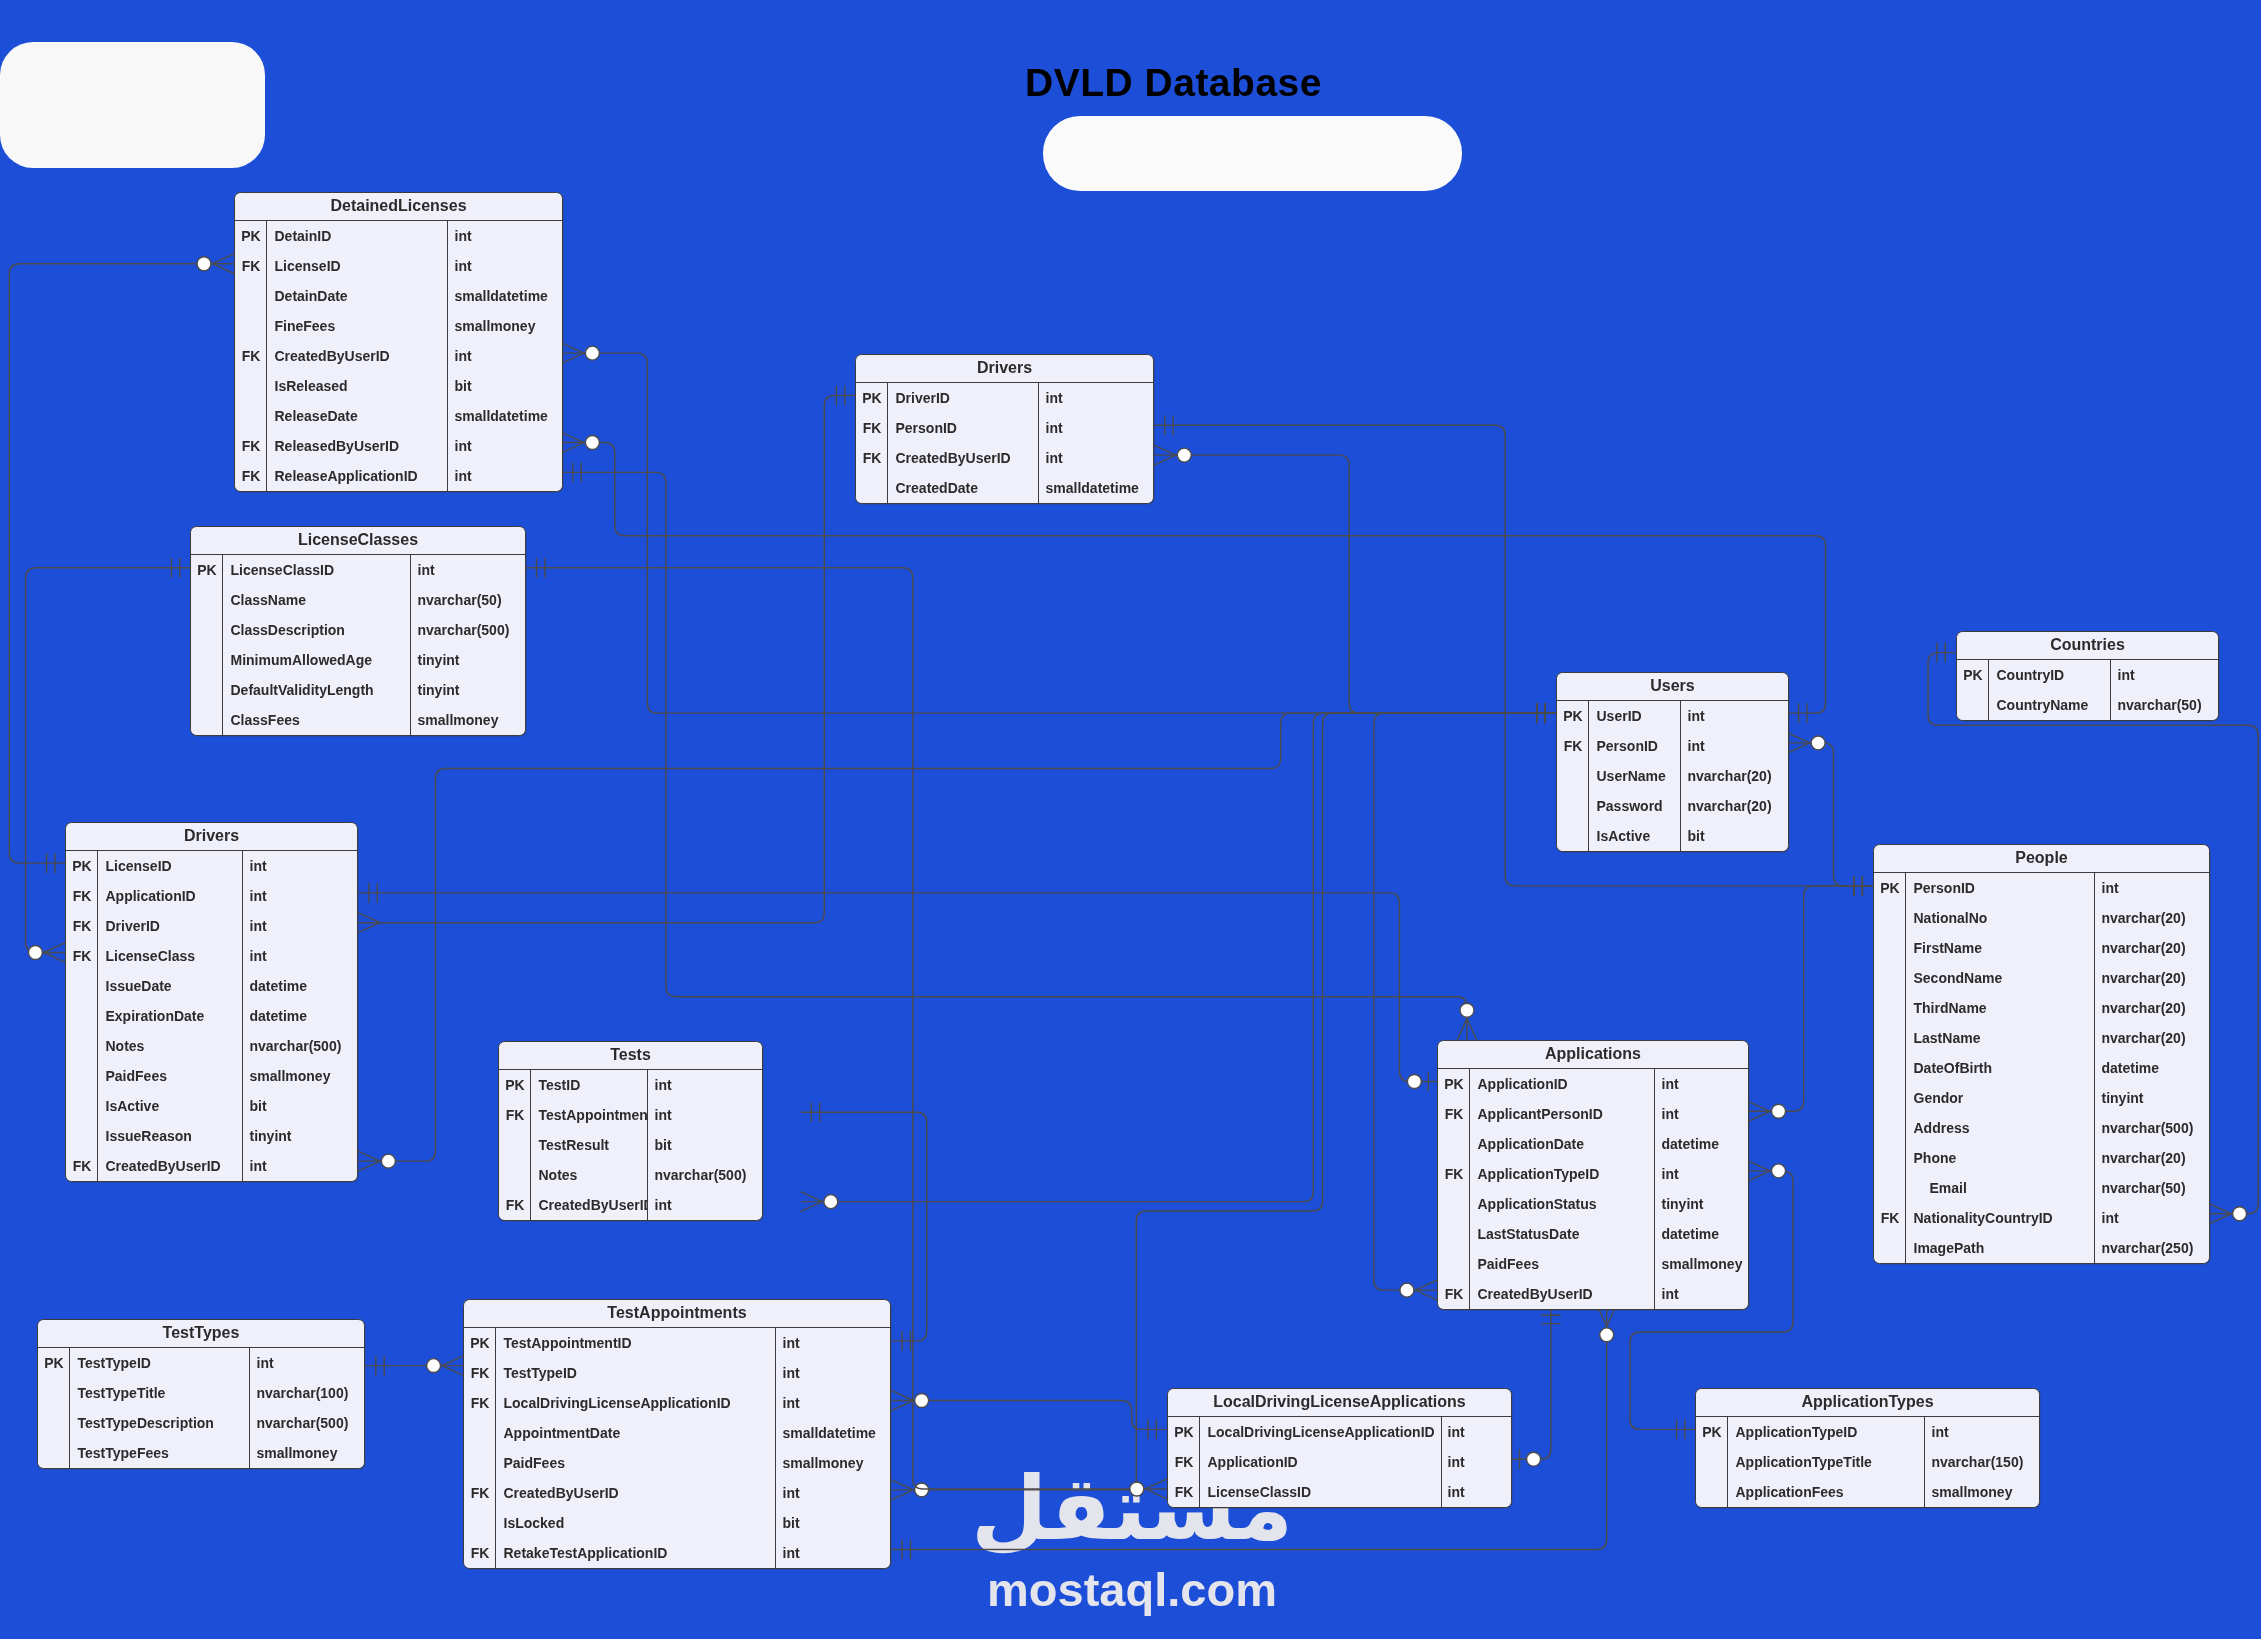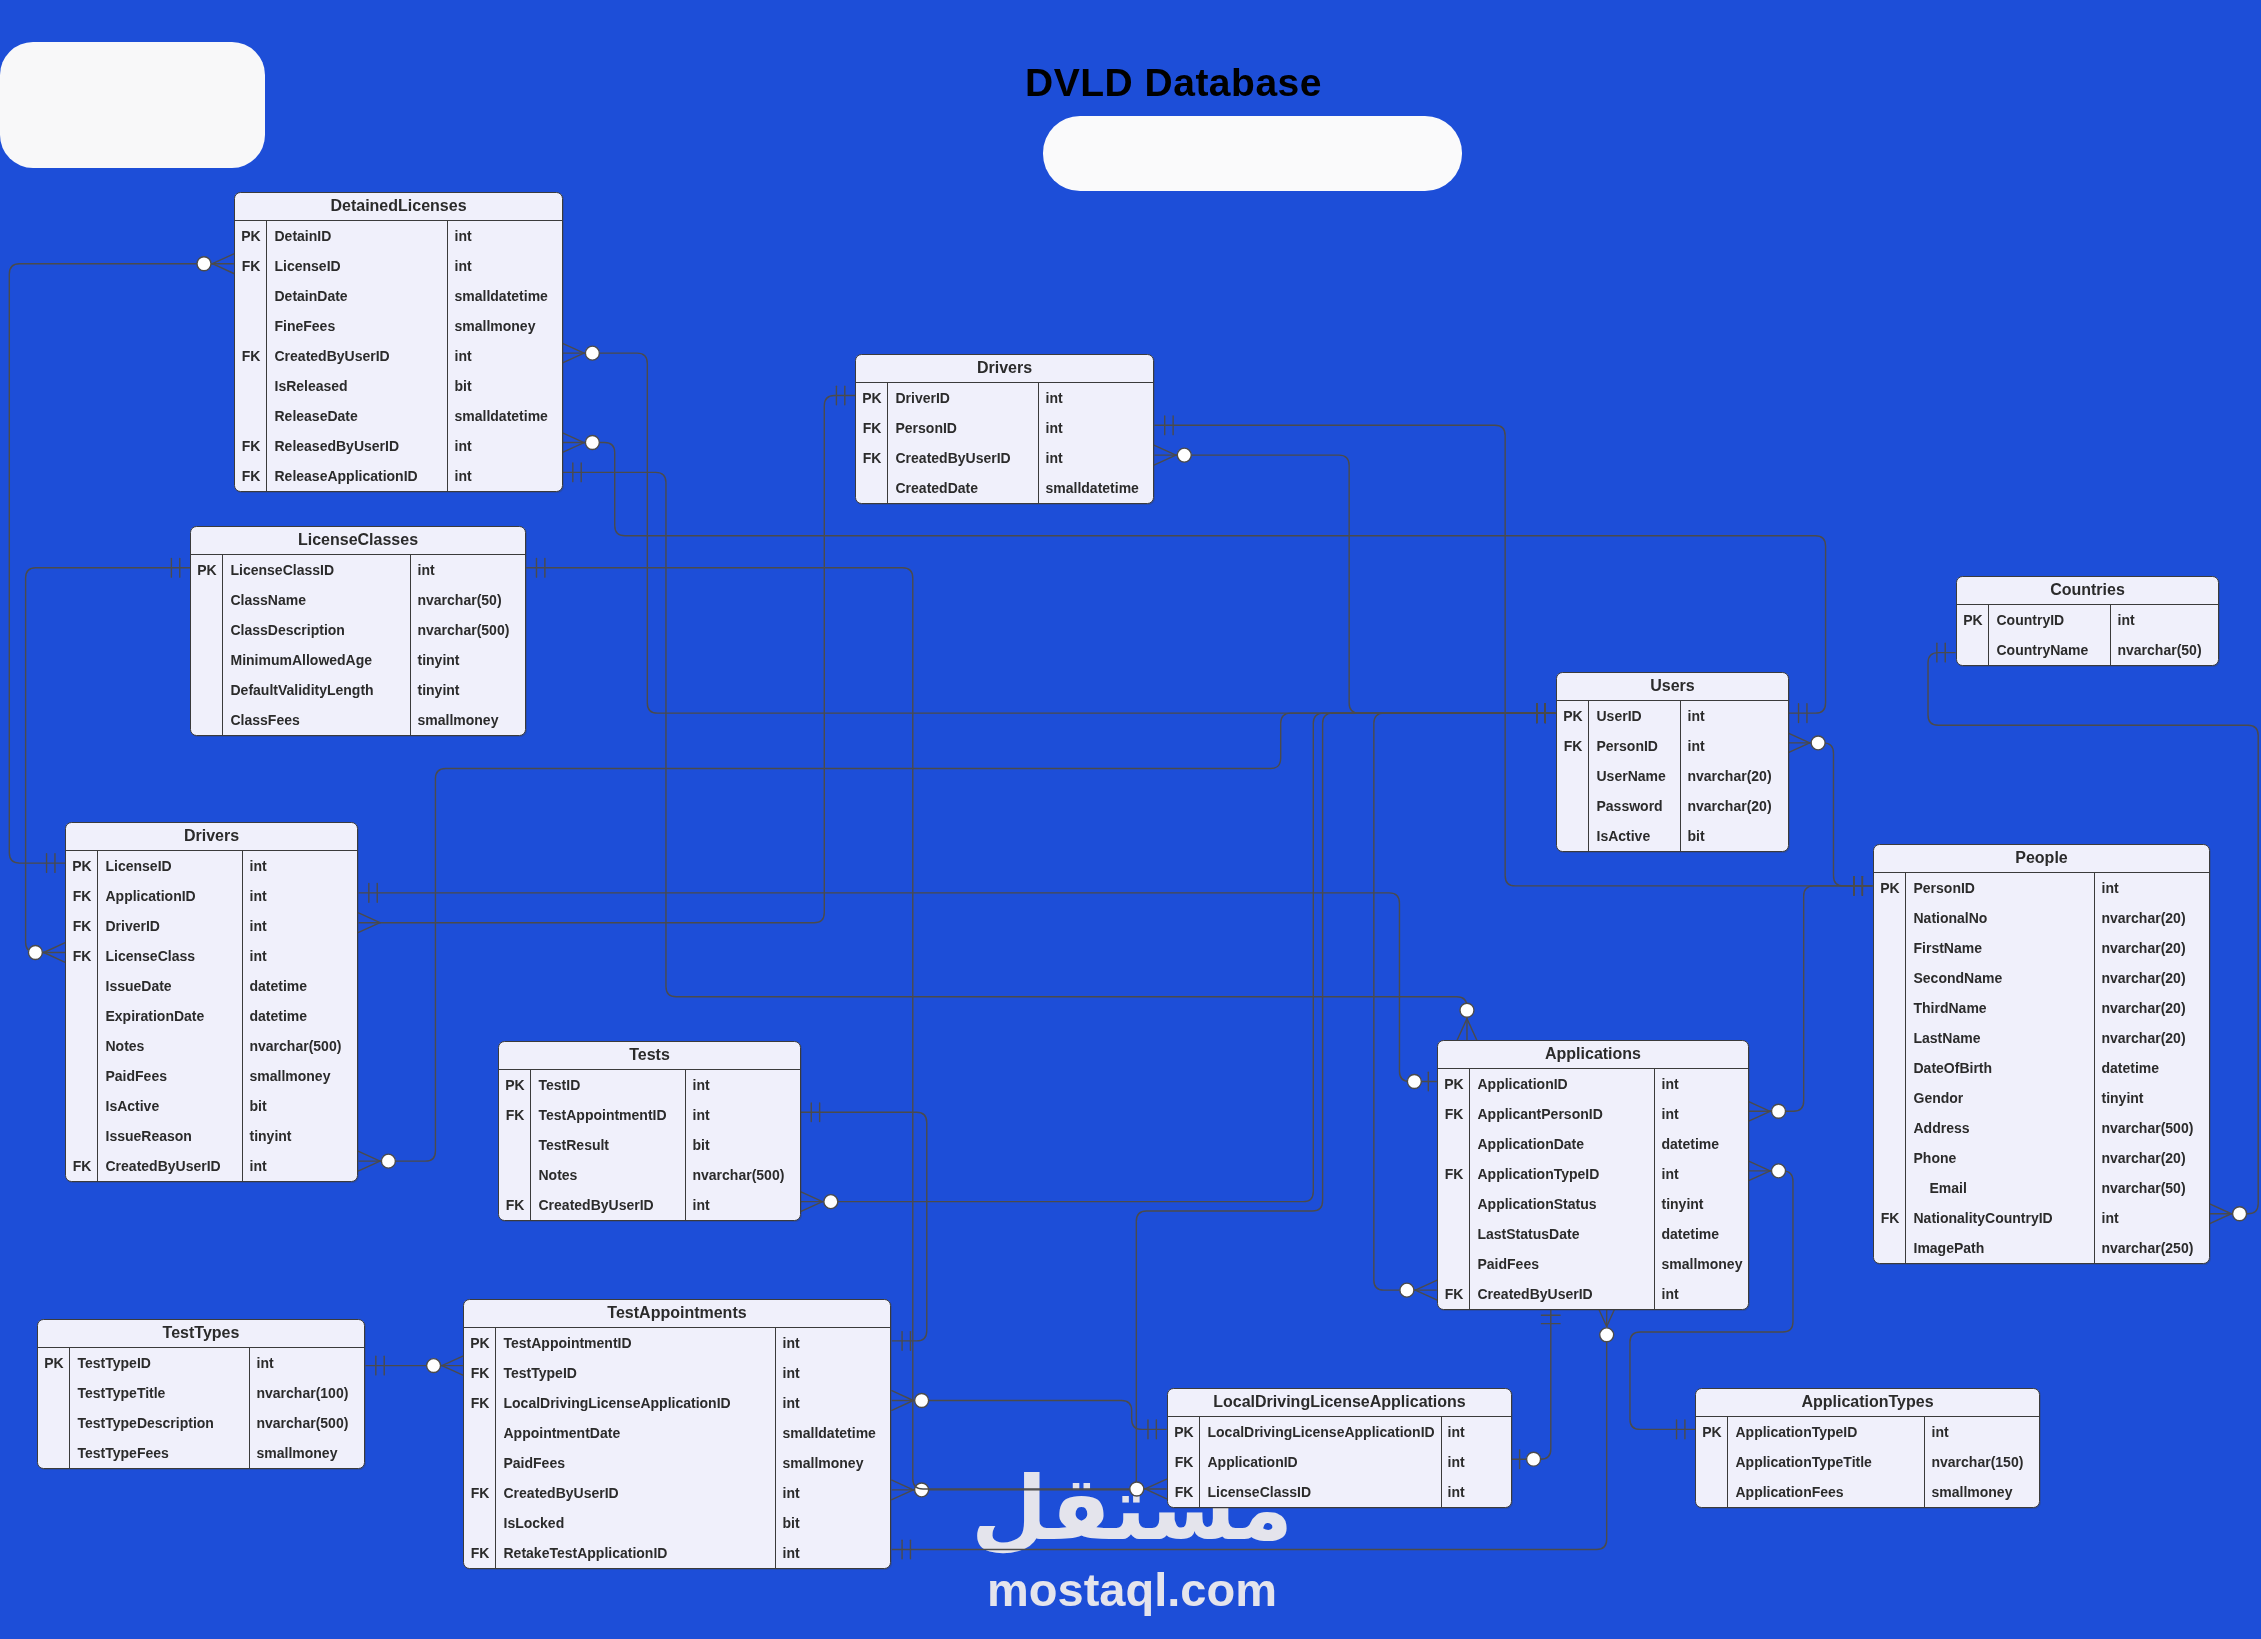--- a/index.html
+++ b/index.html
@@ -374,21 +374,21 @@
           </div>
           <div class="frow" style="grid-template-columns: 32px 1fr 114px;">
             <div class="cell key"></div>
             <div class="cell nm">ClassFees</div>
             <div class="cell tp">smallmoney</div>
           </div>
           <div class="vdiv" style="left: 31px;"></div>
           <div class="vdiv" style="right: 114px;"></div>
         </div>
       </div>
-      <div class="tbl" style="left: 1956px; top: 576px; width: 263px;">
+      <div class="tbl" style="left: 1956px; top: 631px; width: 263px;">
         <div class="tbl-title">Countries</div>
         <div class="tbl-body">
           <div class="frow" style="grid-template-columns: 32px 1fr 107px;">
             <div class="cell key">PK</div>
             <div class="cell nm">CountryID</div>
             <div class="cell tp">int</div>
           </div>
           <div class="frow" style="grid-template-columns: 32px 1fr 107px;">
             <div class="cell key"></div>
             <div class="cell nm">CountryName</div>
@@ -557,21 +557,21 @@
           </div>
           <div class="frow" style="grid-template-columns: 32px 1fr 114px;">
             <div class="cell key"></div>
             <div class="cell nm">ImagePath</div>
             <div class="cell tp">nvarchar(250)</div>
           </div>
           <div class="vdiv" style="left: 31px;"></div>
           <div class="vdiv" style="right: 114px;"></div>
         </div>
       </div>
-      <div class="tbl" style="left: 498px; top: 1041px; width: 303px;">
+      <div class="tbl" style="left: 498px; top: 1041px; width: 265px;">
         <div class="tbl-title">Tests</div>
         <div class="tbl-body">
           <div class="frow" style="grid-template-columns: 32px 1fr 114px;">
             <div class="cell key">PK</div>
             <div class="cell nm">TestID</div>
             <div class="cell tp">int</div>
           </div>
           <div class="frow" style="grid-template-columns: 32px 1fr 114px;">
             <div class="cell key">FK</div>
             <div class="cell nm">TestAppointmentID</div>

